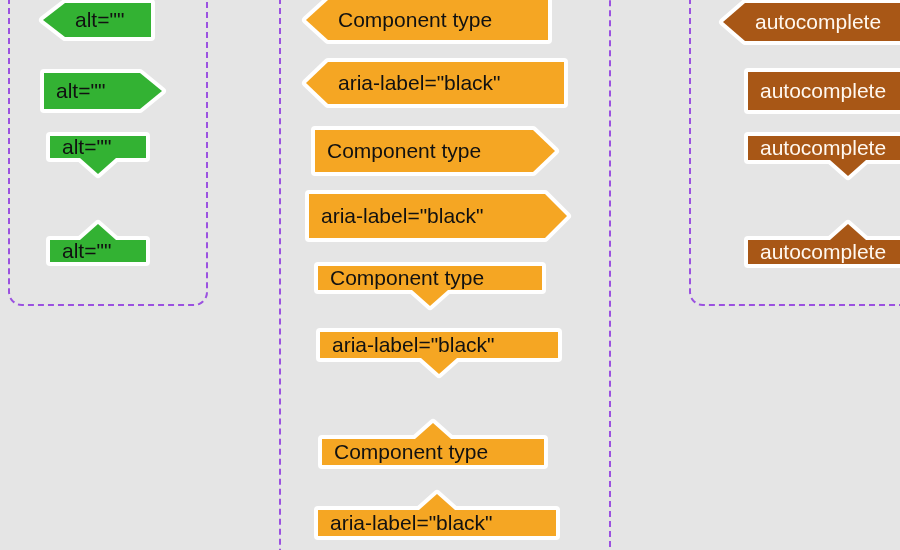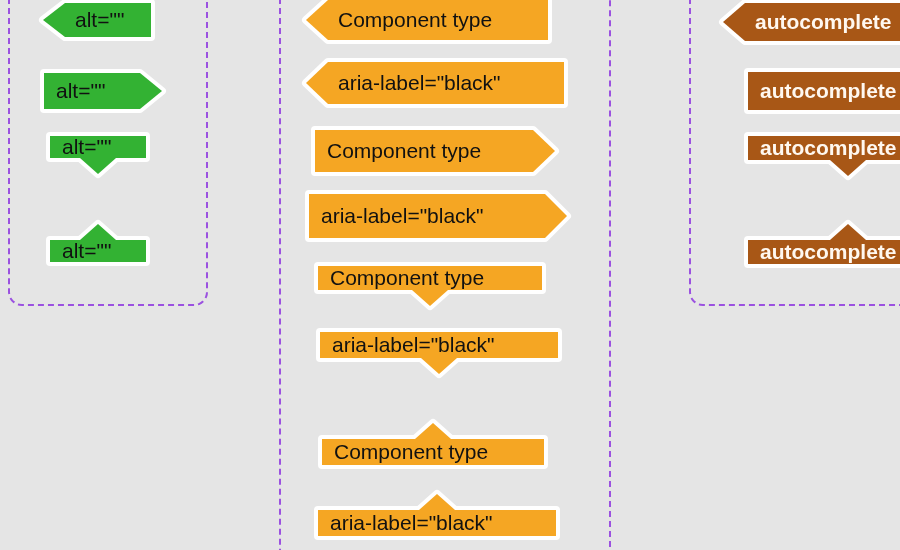--- a/index.html
+++ b/index.html
@@ -48,21 +48,21 @@
     top: 0;
     height: 100%;
     display: flex;
     align-items: center;
     white-space: nowrap;
     font-size: 21px;
     pointer-events: none;
   }
 
   .dark-text { color: #111111; }
-  .light-text { color: #FFF8F0; font-weight: bold; }
+  .light-text { color: #FFF8F0; }
 </style>
 </head>
 <body>
 
 <div id="canvas" style="background: rgb(229, 229, 229);">
     <div class="group" style="left: 8px; top: -40px; width: 200px; height: 346px; border-color: rgb(155, 81, 224);"></div>
     <div class="group" style="left: 279px; top: -40px; width: 332px; height: 640px; border-color: rgb(155, 81, 224);"></div>
     <div class="group" style="left: 689px; top: -40px; width: 260px; height: 346px; border-color: rgb(155, 81, 224);"></div>
     <div class="tag-row" style="left: 43px; top: 3px; width: 108px; height: 34px;">
       <svg class="tag-svg" width="108" height="34" viewBox="0 0 108 34">

